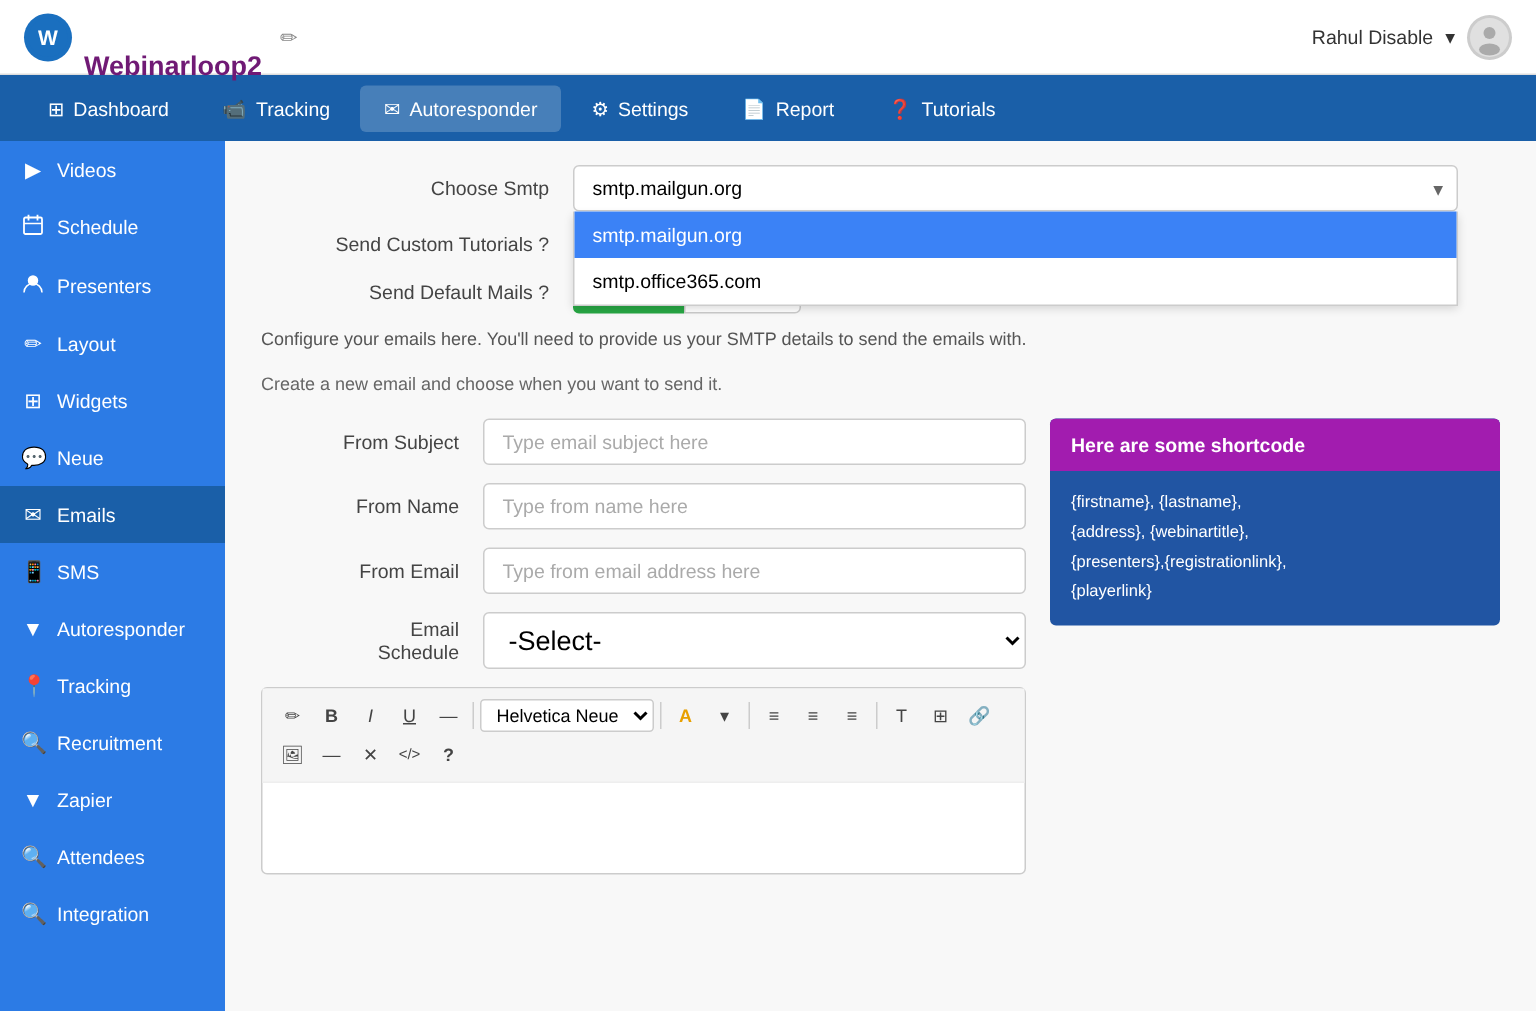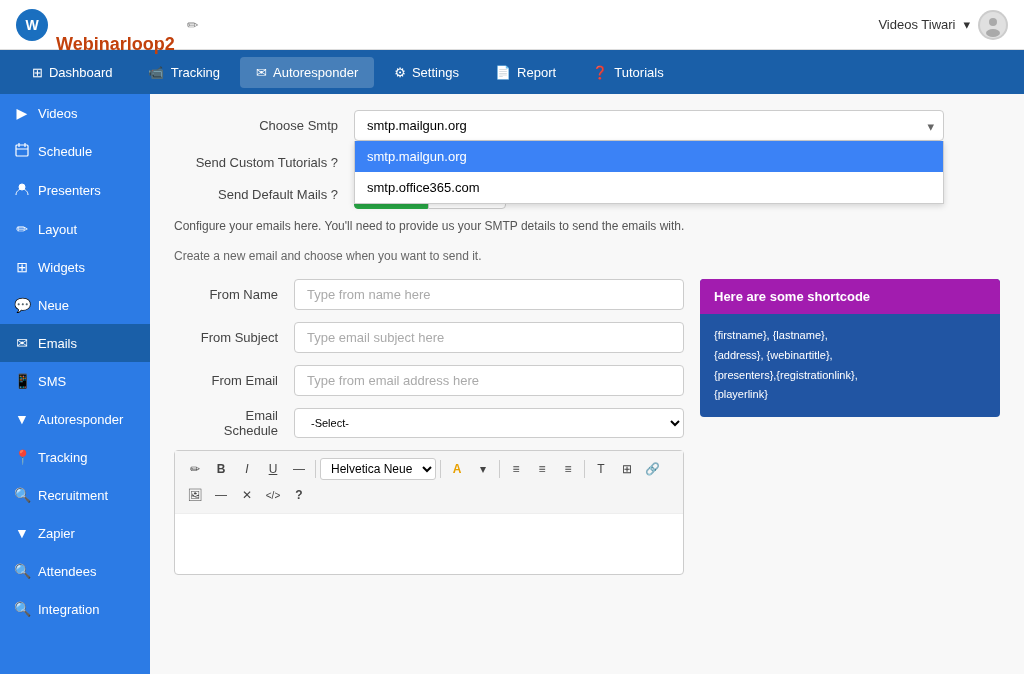--- a/index.html
+++ b/index.html
@@ -28,21 +28,21 @@
       display: flex;
       align-items: center;
       justify-content: center;
       color: white;
       font-weight: bold;
       font-size: 14px;
     }
     .logo-text {
       font-size: 18px;
       font-weight: bold;
-      color: #c2410c;
+      color: #701a75;
       margin-top: 40px;
     }
     .edit-icon {
       color: #888;
       font-size: 14px;
       margin-left: 4px;
     }
     .user-area {
       display: flex;
       align-items: center;
@@ -128,20 +128,21 @@
       align-items: center;
       margin-bottom: 14px;
     }
     .form-label {
       width: 180px;
       text-align: right;
       padding-right: 16px;
       color: #444;
       font-size: 13px;
       flex-shrink: 0;
+      margin-left: 28px;
     }
     .form-control-wrap {
       position: relative;
       flex: 1;
       max-width: 590px;
     }
     .select-field {
       width: 100%;
       padding: 7px 12px;
       border: 1px solid #ccc;
@@ -247,21 +248,21 @@
       border-radius: 4px;
       font-size: 13px;
       color: #aaa;
     }
     .text-input::placeholder { color: #aaa; }
     .select-input {
       width: 100%;
       padding: 7px 12px;
       border: 1px solid #ccc;
       border-radius: 4px;
-      font-size: 11px;
+      font-size: 18px;
       background: white;
     }
 
     
     .shortcode-box {
       background: #2155a3;
       color: white;
       border-radius: 4px;
       overflow: hidden;
     }
@@ -345,21 +346,21 @@
     <div class="logo-icon">
       <svg width="28" height="28" viewBox="0 0 28 28">
         <circle cx="14" cy="14" r="13" fill="#1a6fbf"></circle>
         <text x="14" y="19" text-anchor="middle" fill="white" font-size="14" font-weight="bold">W</text>
       </svg>
     </div>
     <span class="logo-text">Webinarloop2</span>
     <span class="edit-icon">✏</span>
   </div>
   <div class="user-area">
-    <span>Videos Tiwari</span>
+    <span>Rahul Disable</span>
     <span>▾</span>
     <div class="user-avatar">
       <svg width="28" height="28" viewBox="0 0 28 28">
         <circle cx="14" cy="14" r="13" fill="#e0e0e0"></circle>
         <circle cx="14" cy="11" r="4" fill="#aaa"></circle>
         <ellipse cx="14" cy="22" rx="7" ry="4" fill="#aaa"></ellipse>
       </svg>
     </div>
   </div>
 </div>
@@ -497,30 +498,30 @@
     <p class="info-text">Configure your emails here. You'll need to provide us your SMTP details to send the emails with.</p>
 
     <div>
       <div class="section-subtitle">Create a new email and choose when you want to send it.</div>
 
       <div class="two-col">
 
         <div class="form-col">
 
           <div class="form-row-inner">
+            <div class="form-label">From Subject</div>
+            <div class="field-wrap">
+              <input type="text" class="text-input" placeholder="Type email subject here" style="">
+            </div>
+          </div>
+
+          <div class="form-row-inner">
             <div class="form-label">From Name</div>
             <div class="field-wrap">
               <input type="text" class="text-input" placeholder="Type from name here" style="">
-            </div>
-          </div>
-
-          <div class="form-row-inner">
-            <div class="form-label">From Subject</div>
-            <div class="field-wrap">
-              <input type="text" class="text-input" placeholder="Type email subject here" style="">
             </div>
           </div>
 
           <div class="form-row-inner">
             <div class="form-label">From Email</div>
             <div class="field-wrap">
               <input type="text" class="text-input" placeholder="Type from email address here" style="">
             </div>
           </div>
 

